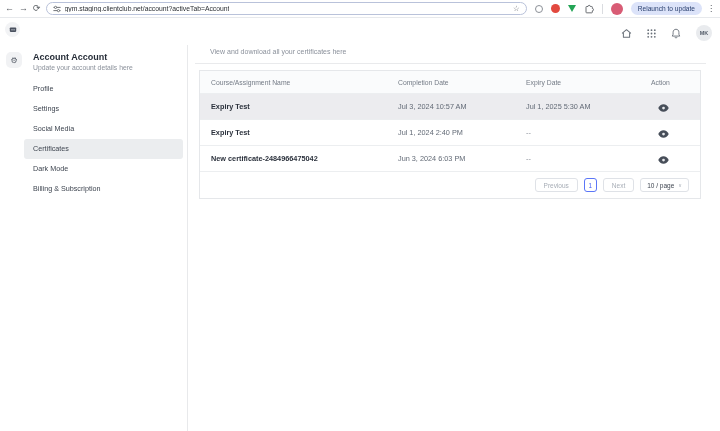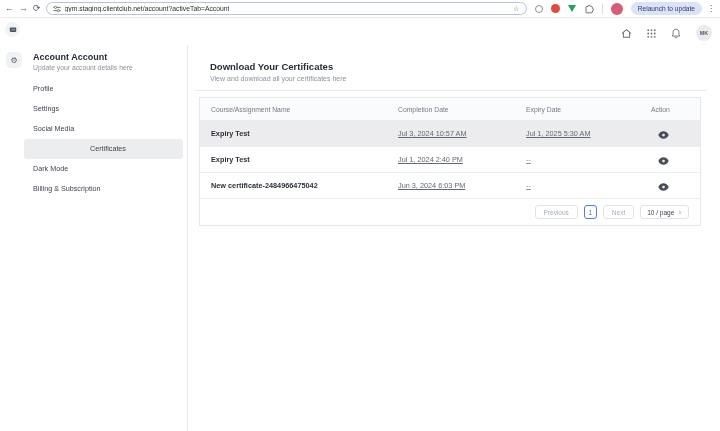--- a/index.html
+++ b/index.html
@@ -39,39 +39,39 @@
   
   .sidebar { position:absolute; top:27px; left:0; width:188px; height:386px; border-right:1px solid #e8e9eb; }
   .sb-head { display:flex; gap:11px; padding:7px 10px 4px 6px; }
   .gear-btn { width:16px; height:16px; border-radius:5px; background:#f1f2f4; flex:none;
               display:flex; align-items:center; justify-content:center; font-size:8px; color:#565d68; }
   .sb-title { font-size:9px; font-weight:bold; color:#262d38; }
   .sb-sub { font-size:6.8px; color:#8b919b; margin-top:2px; }
   .sb-list { margin-top:4px;margin-left:20px; }
   .sb-item { height:20px; line-height:20px; margin:0 4px; padding-left:9px; border-radius:3px;
              font-size:7.2px; color:#3e4550; cursor:default; }
-  .sb-item.active { background:#ebedef;text-align:center; }
+  .sb-item.active { background:#ebedef; }
 
   
   .main { position:absolute; top:27px; left:188px; width:532px; height:386px; padding-left:22px; }
   .main-title { margin-top:16px; font-size:9.5px; font-weight:bold; color:#262d38; }
   .main-sub { margin-top:3px; font-size:7px; color:#8b919b; }
   .divider { margin:8px 14px 0 -15px; border-top:1px solid #e9eaec; }
 
   .card { margin-top:6px; margin-left:-11px; width:502px; border:1px solid #e5e7ea; border-radius:0;
           overflow:hidden; background:#fff; }
   .trow { display:grid; grid-template-columns:196px 128px 125px 51px; align-items:center; }
   .thead { height:22px; background:#fafbfc; }
   .thead .cell { font-size:6.8px; color:#747b86; }
   .tbody-row { height:26px; border-top:1px solid #eceef0; background:#fff; }
   .tbody-row.highlight { background:#ececef; }
   .cell { padding-left:2px; }
   .cell.first { padding-left:11px; }
   .cell.name { font-size:7.3px; font-weight:bold; color:#2b313c; }
-  .cell.date { font-size:7.3px; color:#626a76;text-decoration:underline; }
+  .cell.date { font-size:7.3px; color:#626a76; }
   .cell.muted { color:#8a909a; }
   .eyebtn { display:inline-flex; margin-left:7px; cursor:pointer; }
 
   .tfoot { height:27px; border-top:1px solid #eceef0; display:flex; align-items:center;
            justify-content:flex-end; gap:6px; padding-right:11px; background:#fff; }
   .pgbtn { height:14px; display:flex; align-items:center; padding:0 8px; border:1px solid #dfe2e7;
            border-radius:3px; font-size:6.5px; color:#a7adb6; background:#fff; }
   .pgnum { height:14px; width:13px; display:flex; align-items:center; justify-content:center;
            border:1px solid #5b76f7; border-radius:3px; font-size:6.5px; color:#4a63f0; background:#fff; }
   .pgsize { height:14px; display:flex; align-items:center; gap:4px; padding:0 6px;
@@ -167,21 +167,20 @@
         <div class="sb-item">Profile</div>
         <div class="sb-item">Settings</div>
         <div class="sb-item">Social Media</div>
         <div class="sb-item active">Certificates</div>
         <div class="sb-item">Dark Mode</div>
         <div class="sb-item">Billing &amp; Subscription</div>
       </div>
     </div>
 
     <div class="main">
-      <div class="main-title">Download Your Certificates</div>
       <div class="main-sub">View and download all your certificates here</div>
       <div class="divider"></div>
 
       <div class="card">
 
         <div class="trow thead">
           <div class="cell first">Course/Assignment Name</div>
           <div class="cell">Completion Date</div>
           <div class="cell">Expiry Date</div>
           <div class="cell">Action</div>

